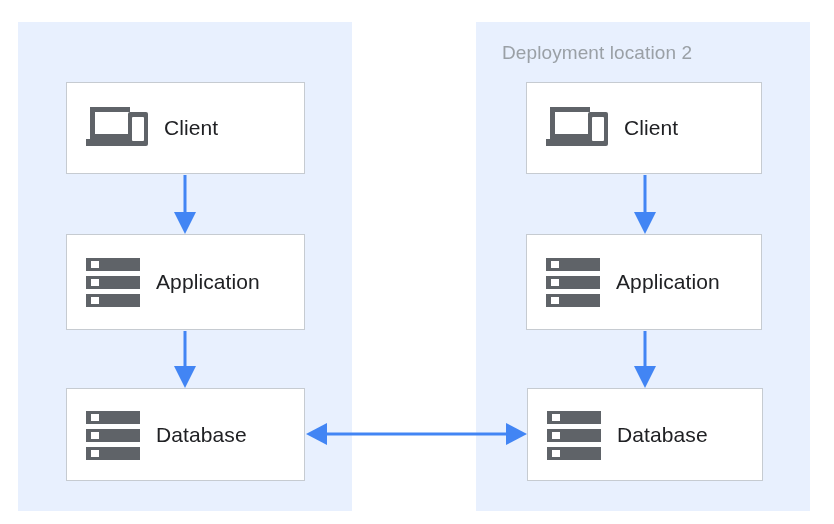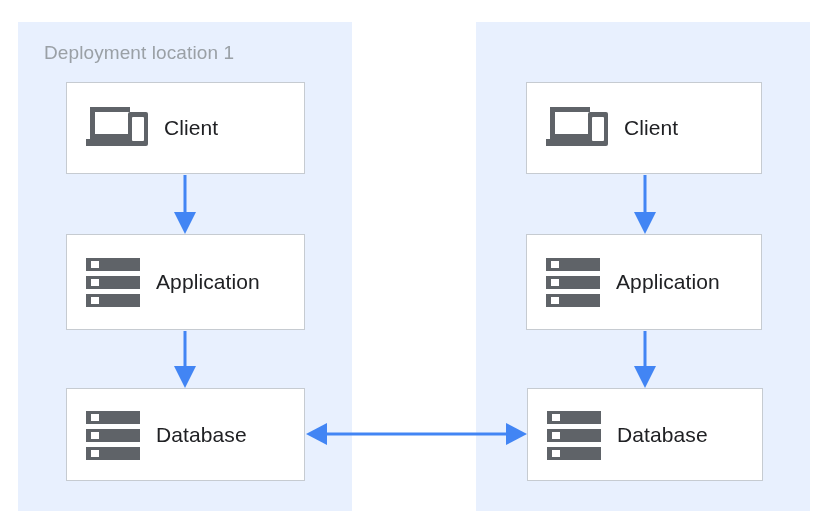--- a/index.html
+++ b/index.html
@@ -81,23 +81,23 @@
     width: 834px; height: 524px;
     pointer-events: none;
   }
 </style>
 </head>
 <body>
 
 <div class="canvas">
 
   <div class="zone" id="zone-1"></div>
-  <div class="zone-label" style="left:44px; top:42px;">Deployment location 1</div>
 
   <div class="zone" id="zone-2"></div>
+  <div class="zone-label" style="left:502px; top:42px;">Deployment location 2</div>
 
   <div class="node" id="node-client-1">
     <span class="icon">
       <svg width="62" height="48" viewBox="0 0 62 48" aria-hidden="true">
 
         <path d="M4 3 h40 v5 h-35 v22 h35 v5 h-40 z" fill="#5F6368"></path>
         <rect x="0" y="35" width="48" height="7" fill="#5F6368"></rect>
 
         <rect x="42" y="8" width="20" height="34" rx="2" fill="#5F6368"></rect>
         <rect x="46" y="13" width="12" height="24" rx="1" fill="#ffffff"></rect>

